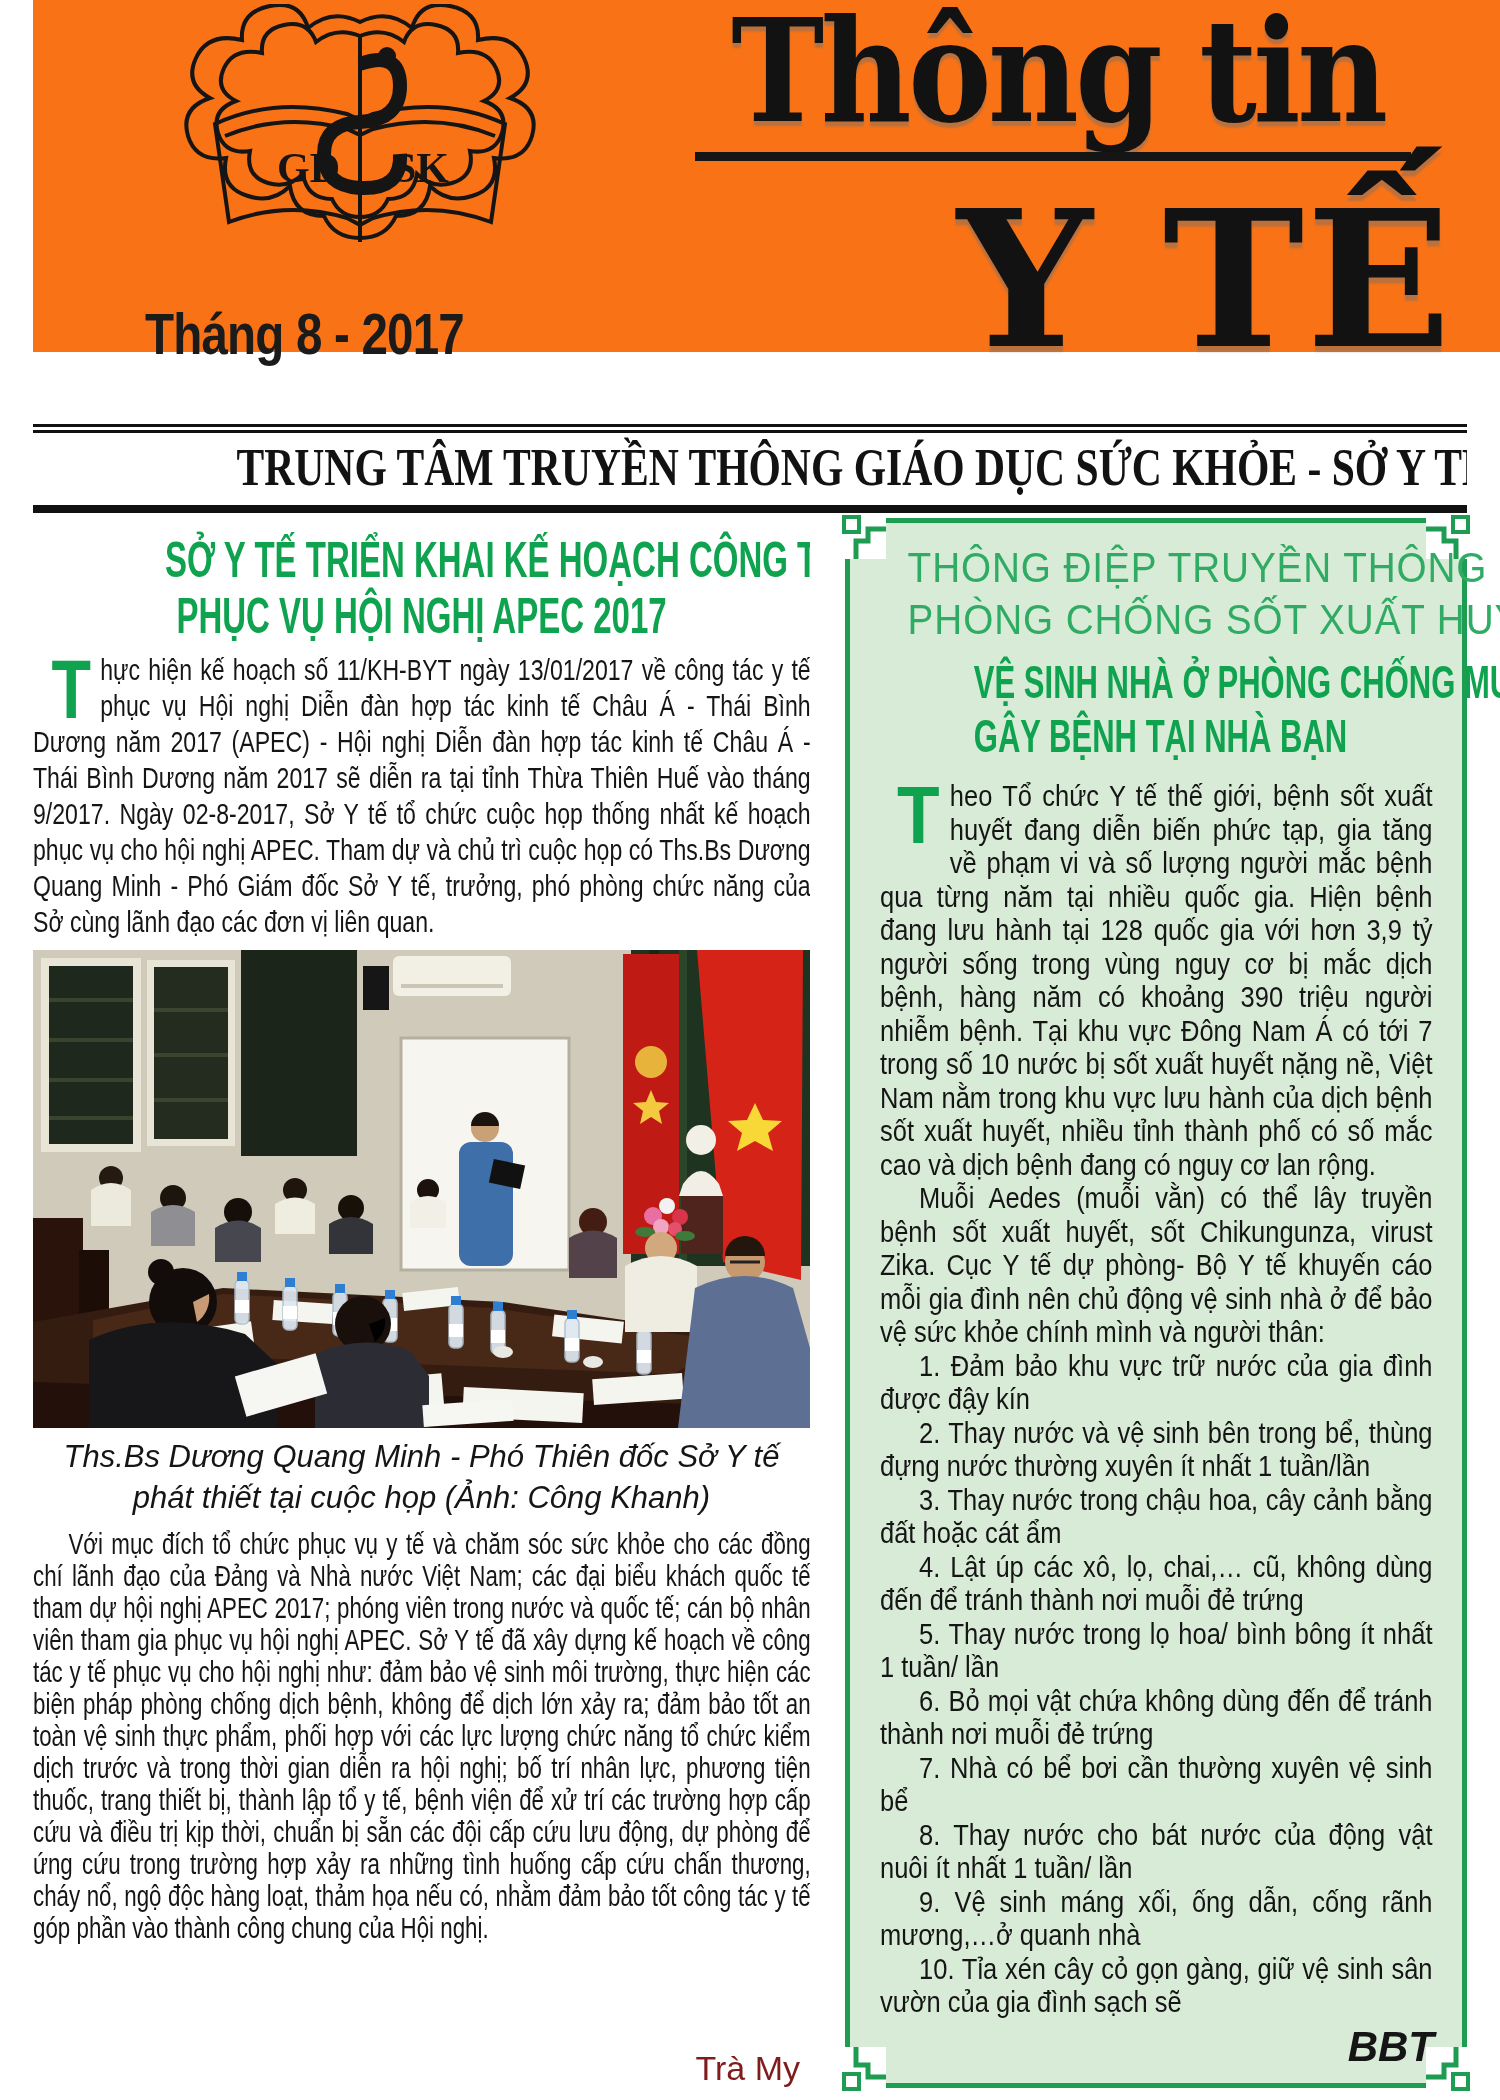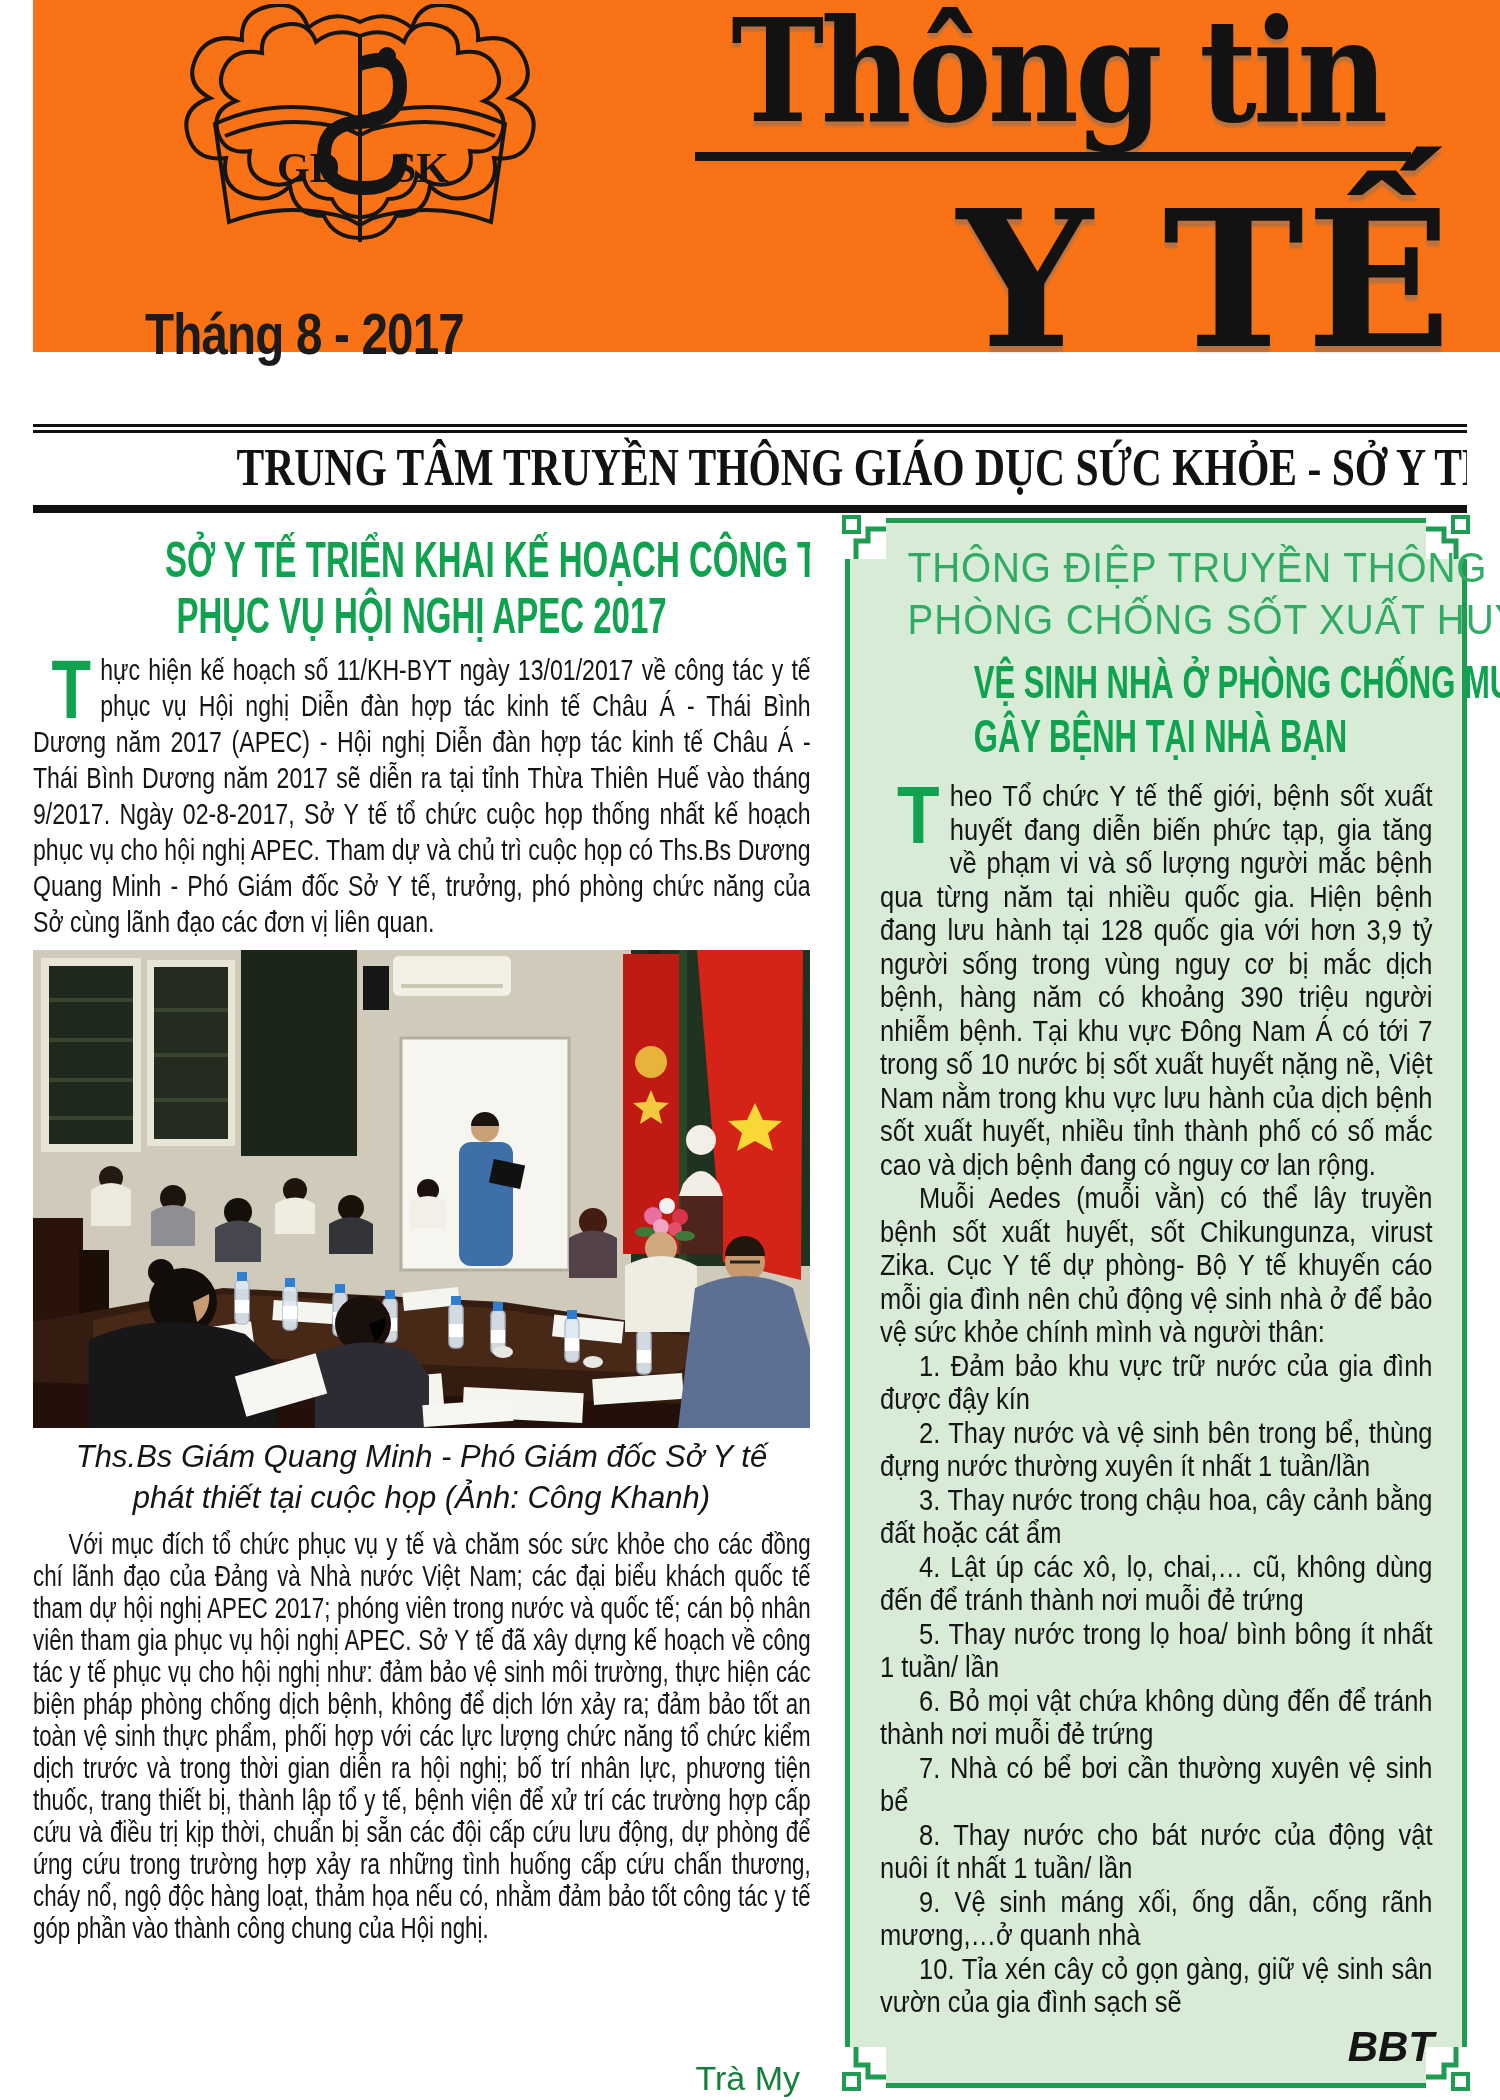--- a/index.html
+++ b/index.html
@@ -47,21 +47,21 @@
   }
   .cond1 { width:1010px; transform:scaleX(.77); transform-origin:0 0; }
   .para1 { font-size:30px; line-height:36px; text-align:justify; margin:8px 0 0 0; letter-spacing:0; }
   .dropcap {
     float:left; font-weight:bold; color:#0fa24f; font-size:84px; line-height:66px;
     padding:4px 12px 0 24px;
   }
   figure.photo { margin:10px 0 0 0; width:777px; height:478px; }
   .caption { margin-top:8px; font-style:italic; font-size:31px; line-height:41px; text-align:center; }
   .para2 { font-size:29px; line-height:32px; text-align:justify; text-indent:46px; margin:10px 0 0 0; }
-  .byline-left { position:absolute; right:10px; bottom:2px; font-size:34px; color:#15803d; }
+  .byline-left { position:absolute; right:10px; bottom:12px; font-size:34px; color:#7f1d1d; }
   
   .box {
     position:absolute; left:845px; top:518px; width:622px; height:1570px; box-sizing:border-box;
     background:#d8ebd7; border:5px solid #1e9c52; padding:18px 30px; overflow:visible;
   }
   .corner { position:absolute; width:46px; height:46px; }
   .corner.tl { top:-10px; left:-10px; }
   .corner.tr { top:-10px; right:-10px; transform:rotate(90deg); }
   .corner.br { bottom:-10px; right:-10px; transform:rotate(180deg); }
   .corner.bl { bottom:-10px; left:-10px; transform:rotate(270deg); }
@@ -243,21 +243,21 @@
         <path d="M56 390 q70 -32 156 -6 l32 30 v64 h-188 z" fill="#17171a"></path>
         <circle cx="330" cy="374" r="28" fill="#19100c"></circle>
         <path d="M352 368 a26 26 0 0 1 -10 24 l-6 -18 z" fill="#c79а73" opacity="0.9"></path>
         <path d="M282 404 q50 -22 96 -2 l18 24 v52 h-114 z" fill="#2c2c34"></path>
         <rect x="206" y="414" width="84" height="42" fill="#f6f6f2" transform="rotate(-16 248 435)"></rect>
         <rect x="390" y="452" width="90" height="22" fill="#f6f6f2" transform="rotate(-4 435 463)"></rect>
       </svg>
     </figure>
 
     <figcaption class="caption">
-      <div>Ths.Bs Giám Quang Minh - Phó Giám đốc Sở Y tế</div>
+      <div>Ths.Bs Dương Quang Minh - Phó Thiên đốc Sở Y tế</div>
       <div>phát thiết tại cuộc họp (Ảnh: Công Khanh)</div>
     </figcaption>
 
     <div class="cond1">
       <p class="para2">Với mục đích tổ chức phục vụ y tế và chăm sóc sức khỏe cho các đồng chí lãnh đạo của Đảng và Nhà nước Việt Nam; các đại biểu khách quốc tế tham dự hội nghị APEC 2017; phóng viên trong nước và quốc tế; cán bộ nhân viên tham gia phục vụ hội nghị APEC. Sở Y tế đã xây dựng kế hoạch về công tác y tế phục vụ cho hội nghị như: đảm bảo vệ sinh môi trường, thực hiện các biện pháp phòng chống dịch bệnh, không để dịch lớn xảy ra; đảm bảo tốt an toàn vệ sinh thực phẩm, phối hợp với các lực lượng chức năng tổ chức kiểm dịch trước và trong thời gian diễn ra hội nghị; bố trí nhân lực, phương tiện thuốc, trang thiết bị, thành lập tổ y tế, bệnh viện để xử trí các trường hợp cấp cứu và điều trị kịp thời, chuẩn bị sẵn các đội cấp cứu lưu động, dự phòng để ứng cứu trong trường hợp xảy ra những tình huống cấp cứu chấn thương, cháy nổ, ngộ độc hàng loạt, thảm họa nếu có, nhằm đảm bảo tốt công tác y tế góp phần vào thành công chung của Hội nghị.</p>
     </div>
 
     <div class="byline-left">Trà My</div>
   </section>
 

